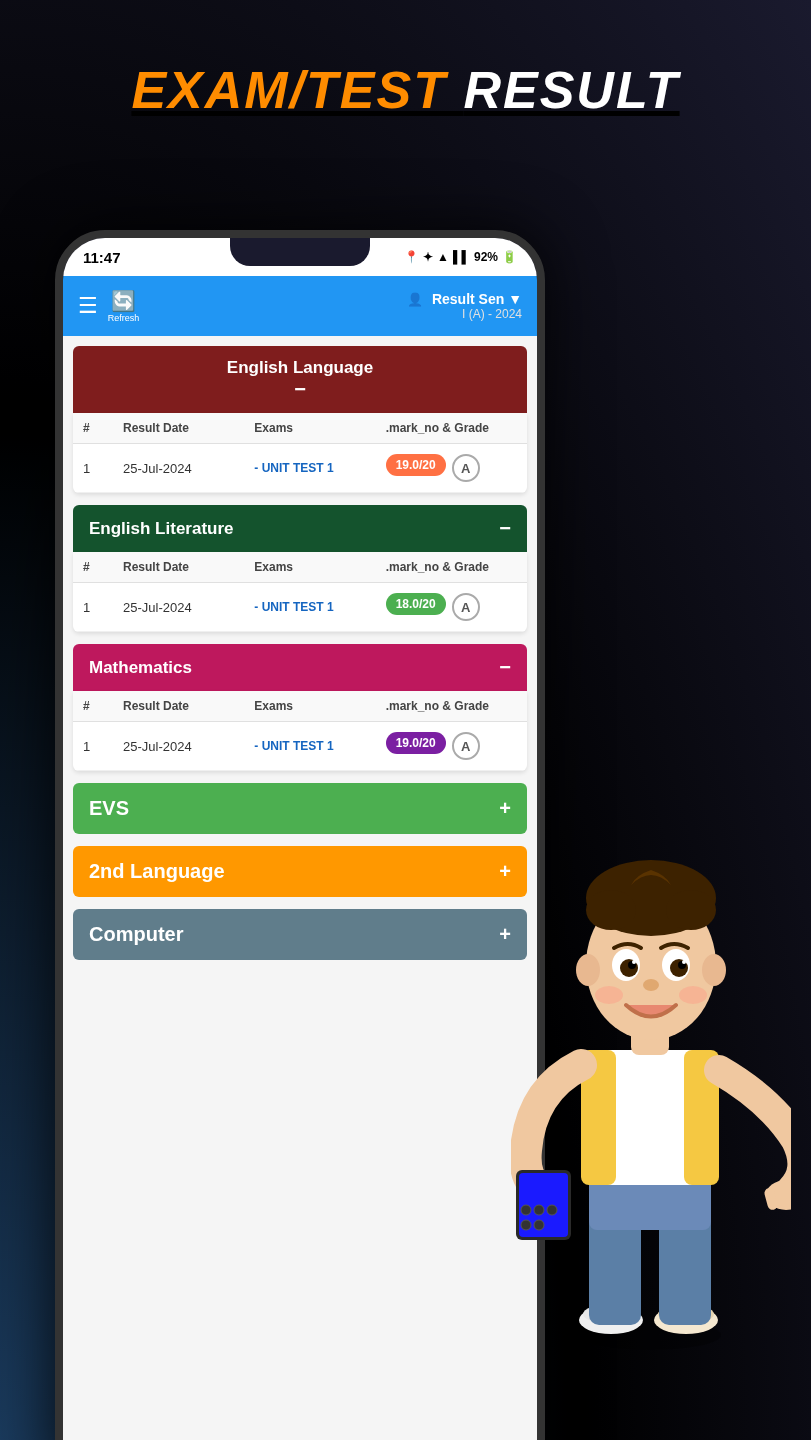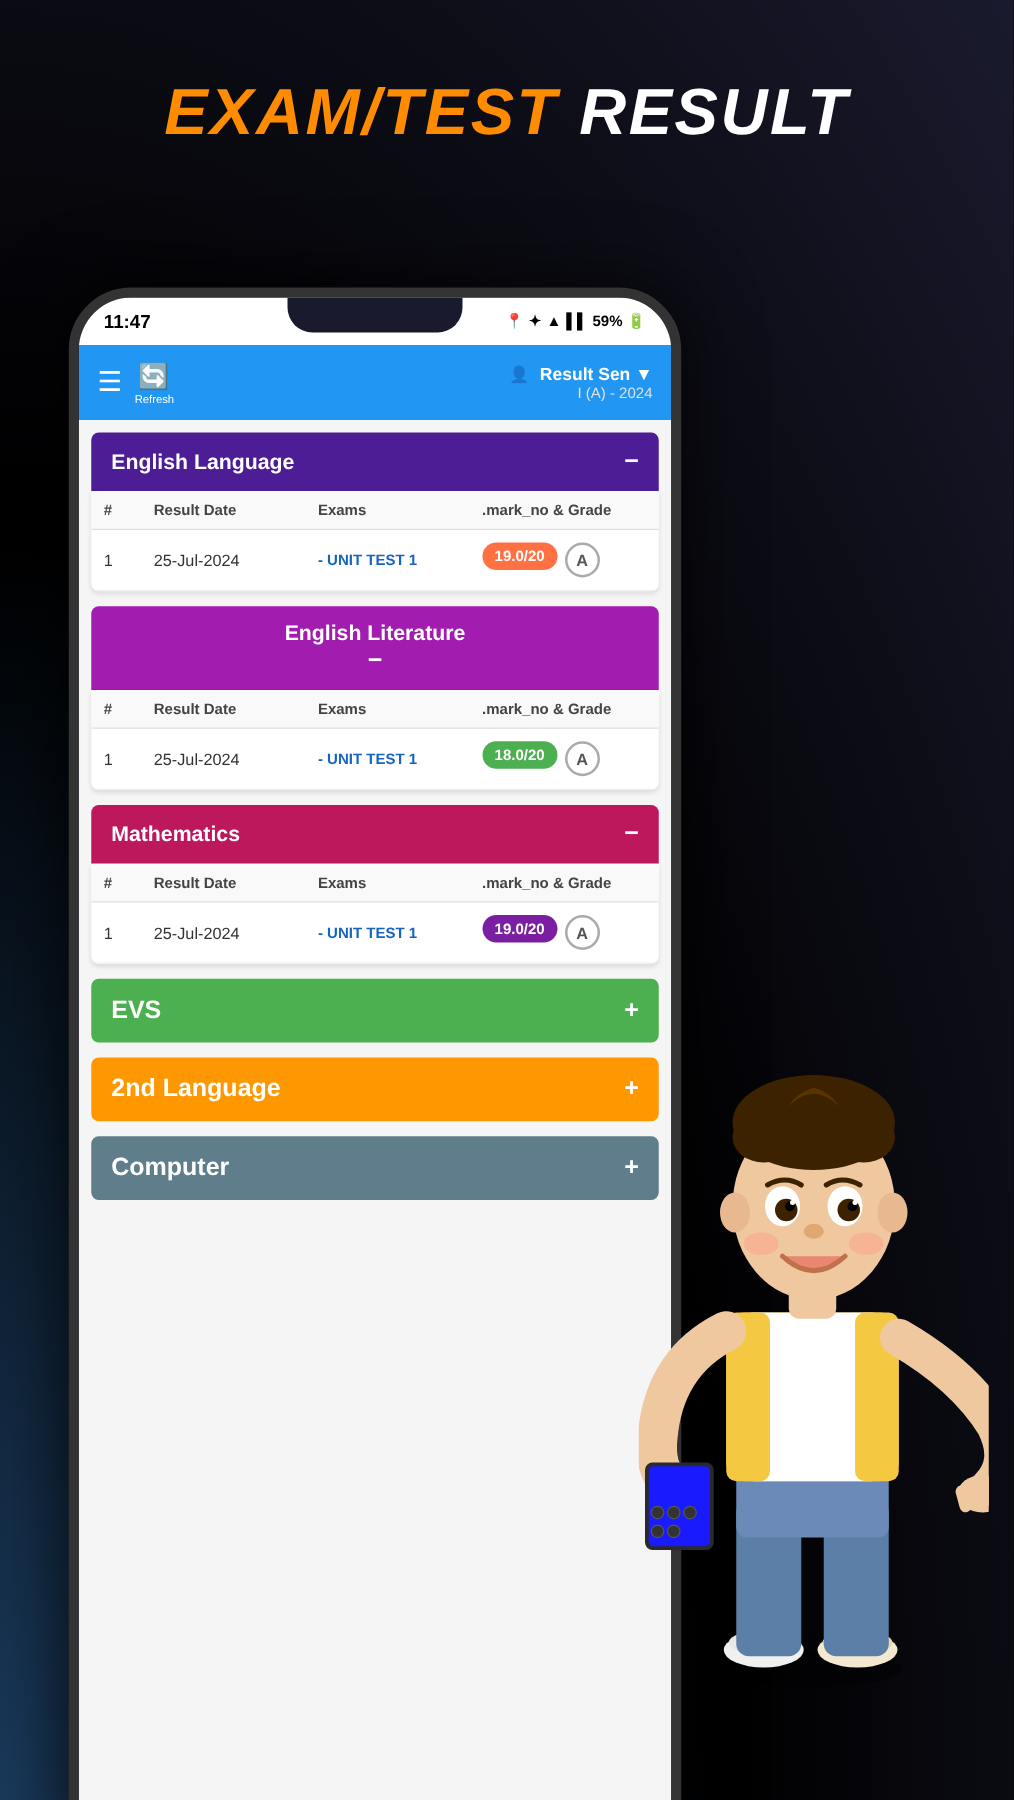--- a/index.html
+++ b/index.html
@@ -26,20 +26,21 @@
       position: absolute;
       top: 60px;
       left: 0;
       right: 0;
       text-align: center;
       z-index: 10;
       font-size: 52px;
       font-weight: 900;
       font-family: 'Arial Black', Arial, sans-serif;
       letter-spacing: 2px;
+      text-decoration: underline;
     }
     .page-title .orange-part {
       color: #FF8C00;
       font-style: italic;
     }
     .page-title .white-part {
       color: #fff;
       font-style: italic;
     }
 
@@ -106,22 +107,22 @@
     .subject-header {
       padding: 12px 16px;
       border-radius: 6px 6px 0 0;
       display: flex;
       align-items: center;
       justify-content: space-between;
       color: #fff;
       font-size: 17px;
       font-weight: bold;
     }
-    .subject-header.blue { background: #4c1d95; }
-    .subject-header.cyan { background: #a21caf; flex-direction: column; }
+    .subject-header.blue { background: #7f1d1d; flex-direction: column; }
+    .subject-header.cyan { background: #14532d; }
     .subject-header.red { background: #be185d; }
 
     .toggle-btn { font-size: 20px; font-weight: bold; cursor: pointer; }
 
     
     .result-table {
       background: #fff;
       border-radius: 0 0 6px 6px;
       overflow: hidden;
       box-shadow: 0 2px 4px rgba(0,0,0,0.1);
@@ -280,21 +281,21 @@
   <div class="phone-btn-left-2"></div>
   <div class="phone-btn-left-3"></div>
 
   <div class="status-bar">
     <span class="status-time">11:47</span>
     <div class="status-icons">
       <span>📍</span>
       <span>✦</span>
       <span>▲</span>
       <span>▌▌</span>
-      <span>59%</span>
+      <span>92%</span>
       <span>🔋</span>
     </div>
   </div>
 
   <div class="app-header">
     <div class="header-left">
       <span class="hamburger">☰</span>
       <div class="refresh-btn">
         <span class="refresh-icon">🔄</span>
         <span>Refresh</span>

